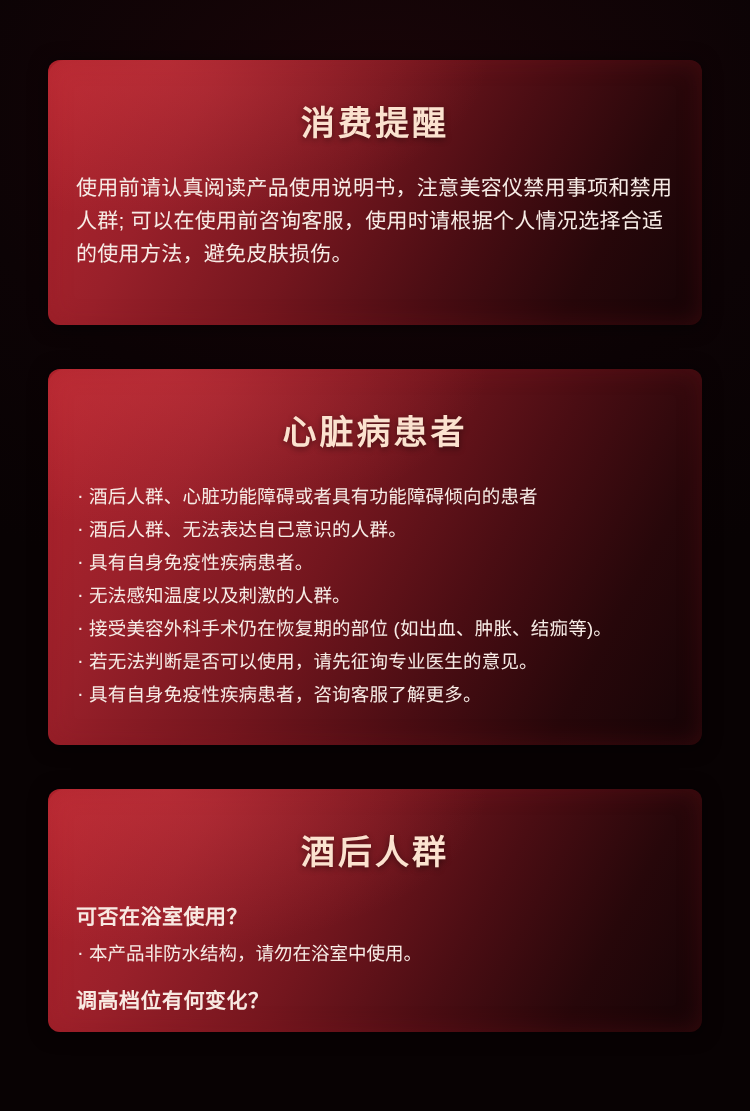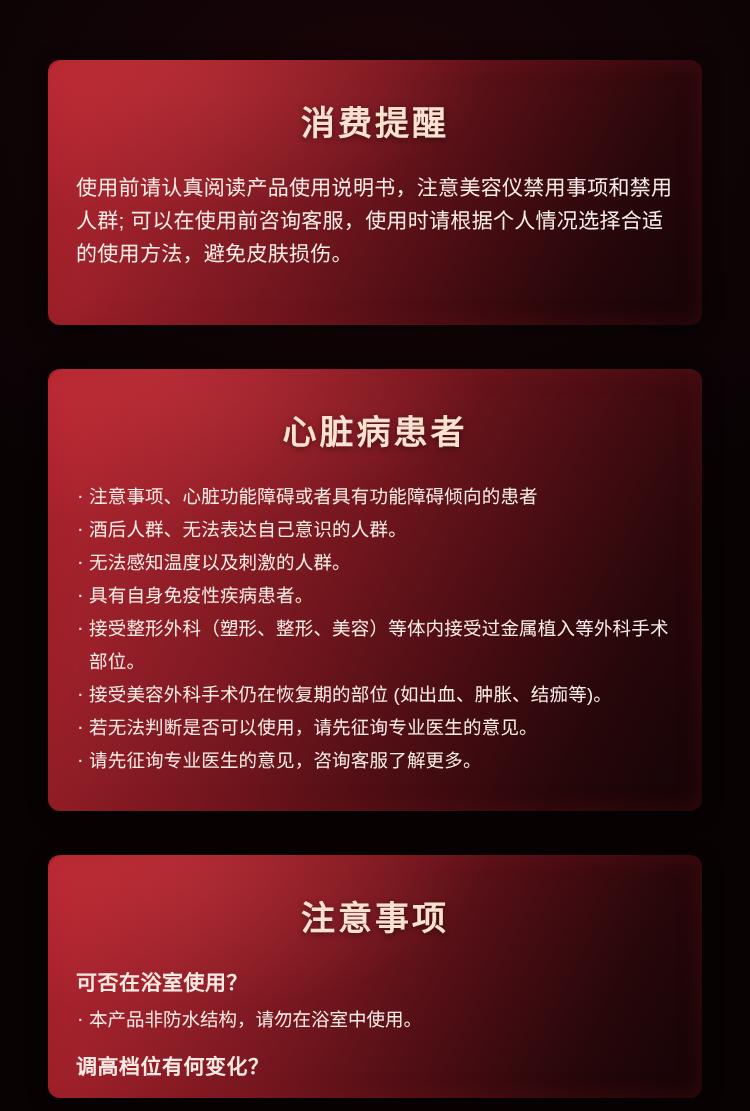--- a/index.html
+++ b/index.html
@@ -124,33 +124,32 @@
 <div class="page">
 
   <section class="card">
     <h2 class="card-title">消费提醒</h2>
     <p class="body-text">使用前请认真阅读产品使用说明书，注意美容仪禁用事项和禁用人群; 可以在使用前咨询客服，使用时请根据个人情况选择合适的使用方法，避免皮肤损伤。</p>
   </section>
 
   <section class="card">
     <h2 class="card-title">心脏病患者</h2>
     <ul class="bullets">
-      <li>注意事项、心脏功能障碍或者具有功能障碍倾向的患者</li>
+      <li>酒后人群、心脏功能障碍或者具有功能障碍倾向的患者</li>
       <li>酒后人群、无法表达自己意识的人群。</li>
+      <li>具有自身免疫性疾病患者。</li>
       <li>无法感知温度以及刺激的人群。</li>
-      <li>具有自身免疫性疾病患者。</li>
-      <li>接受整形外科（塑形、整形、美容）等体内接受过金属植入等外科手术部位。</li>
       <li>接受美容外科手术仍在恢复期的部位 (如出血、肿胀、结痂等)。</li>
       <li>若无法判断是否可以使用，请先征询专业医生的意见。</li>
-      <li>请先征询专业医生的意见，咨询客服了解更多。</li>
+      <li>具有自身免疫性疾病患者，咨询客服了解更多。</li>
     </ul>
   </section>
 
   <section class="card card-faq">
-    <h2 class="card-title">注意事项</h2>
+    <h2 class="card-title">酒后人群</h2>
 
     <div class="q-block">
       <div class="qa-question">可否在浴室使用？</div>
       <div class="qa-answer">本产品非防水结构，请勿在浴室中使用。</div>
     </div>
 
     <div class="q-block">
       <div class="qa-question">调高档位有何变化？</div>
     </div>
   </section>

